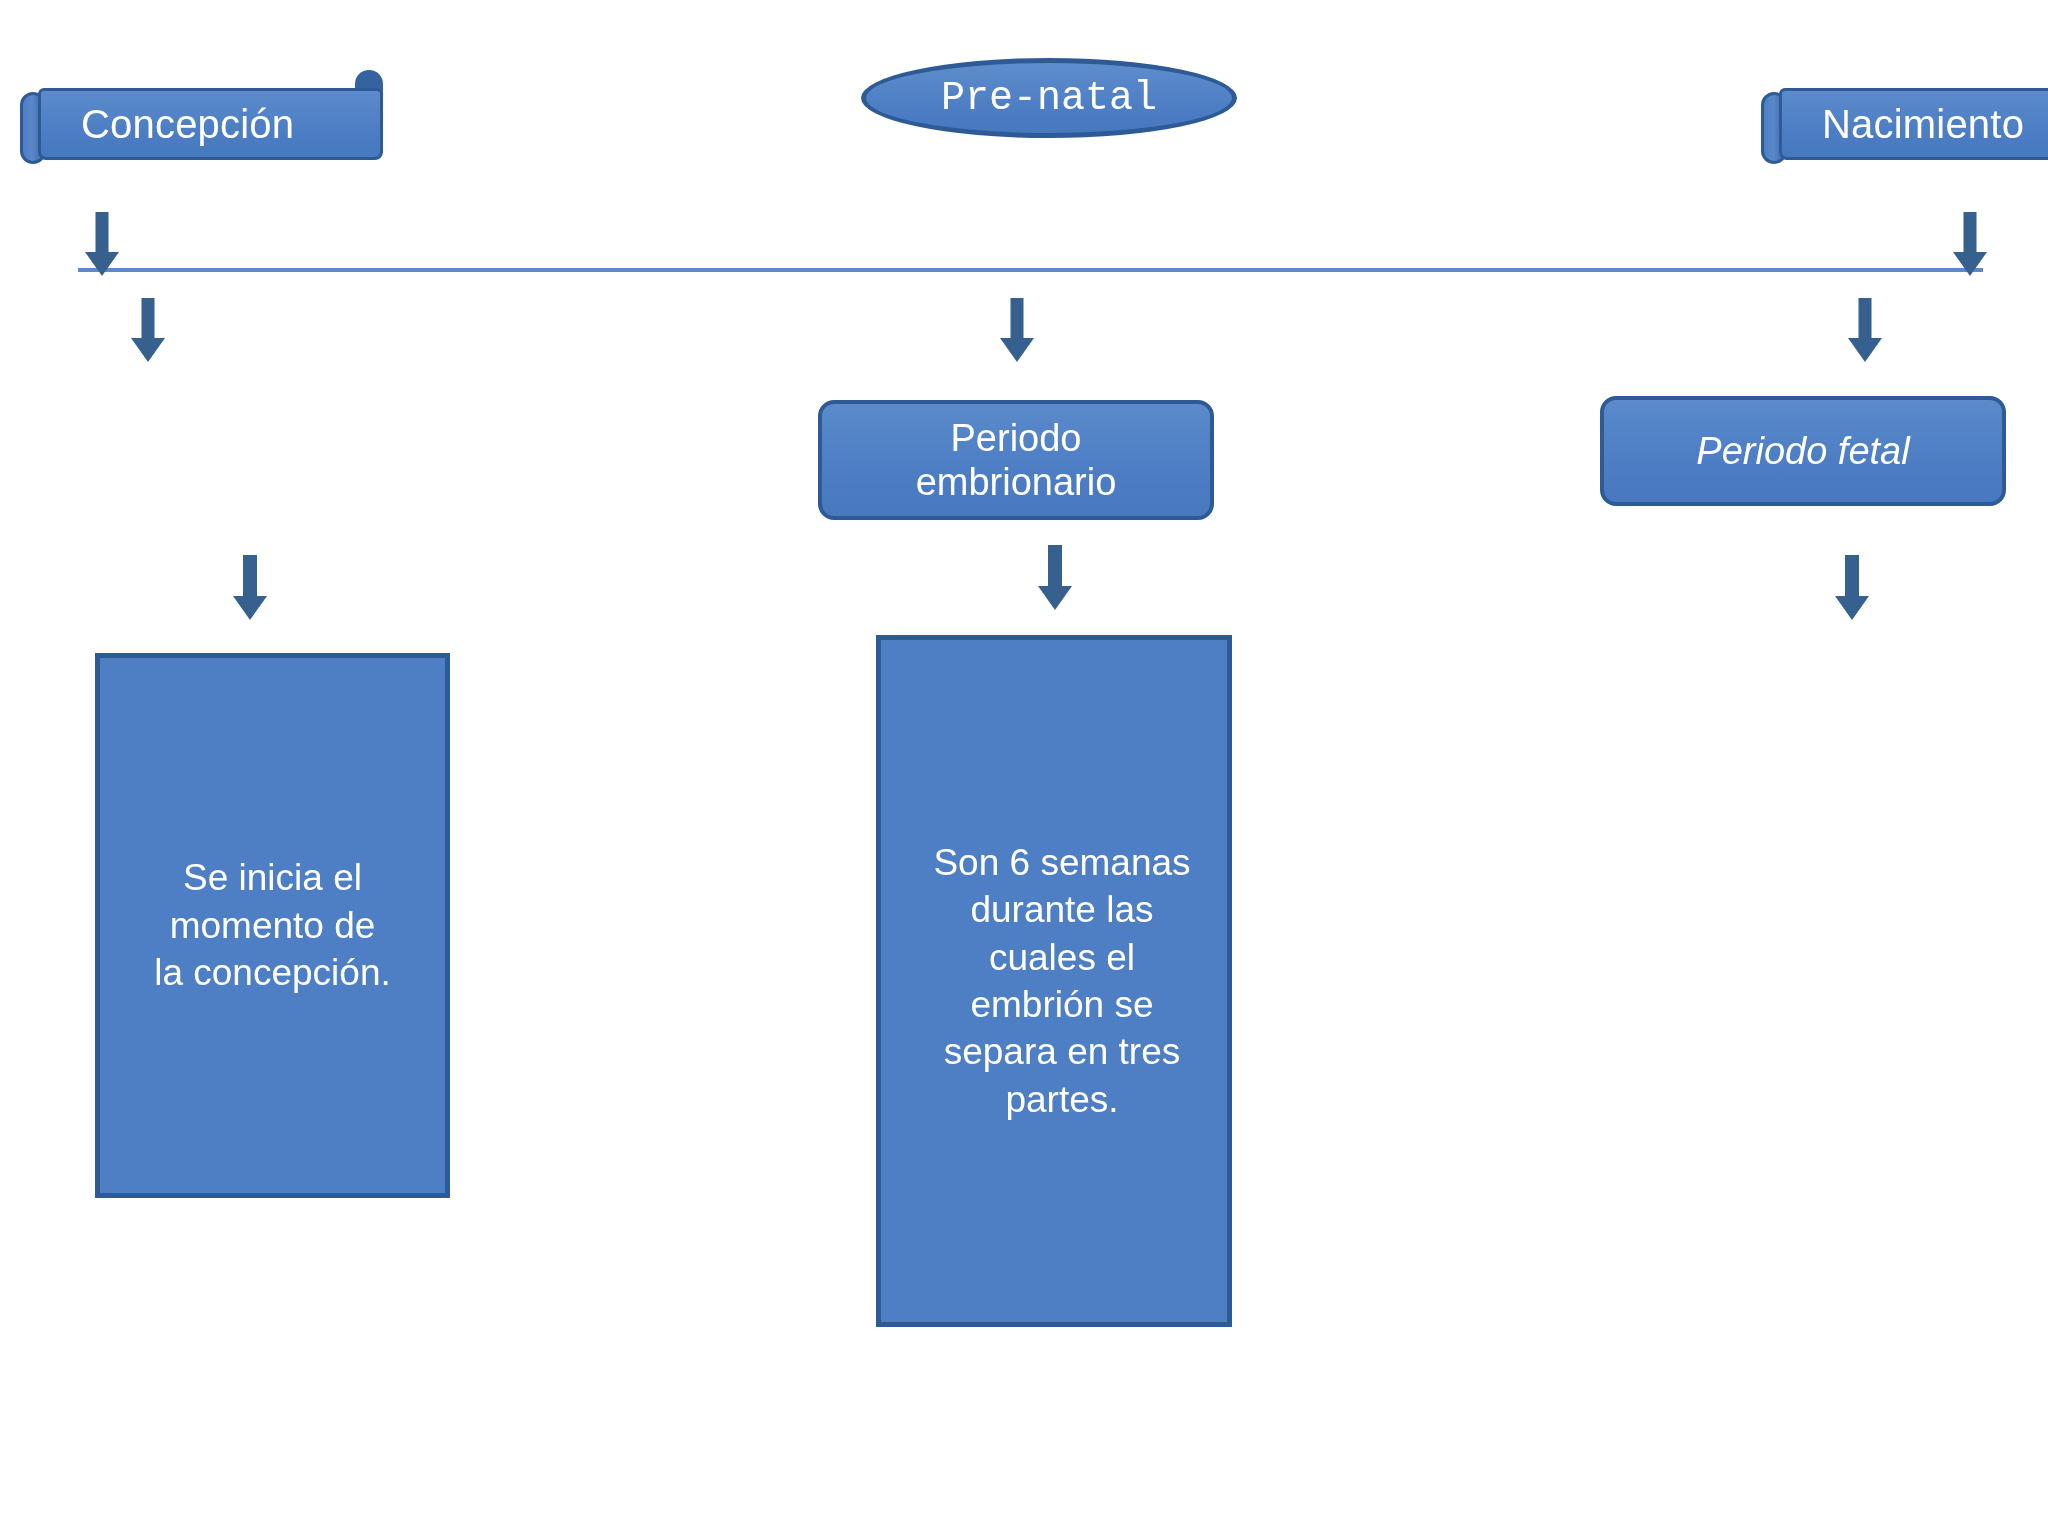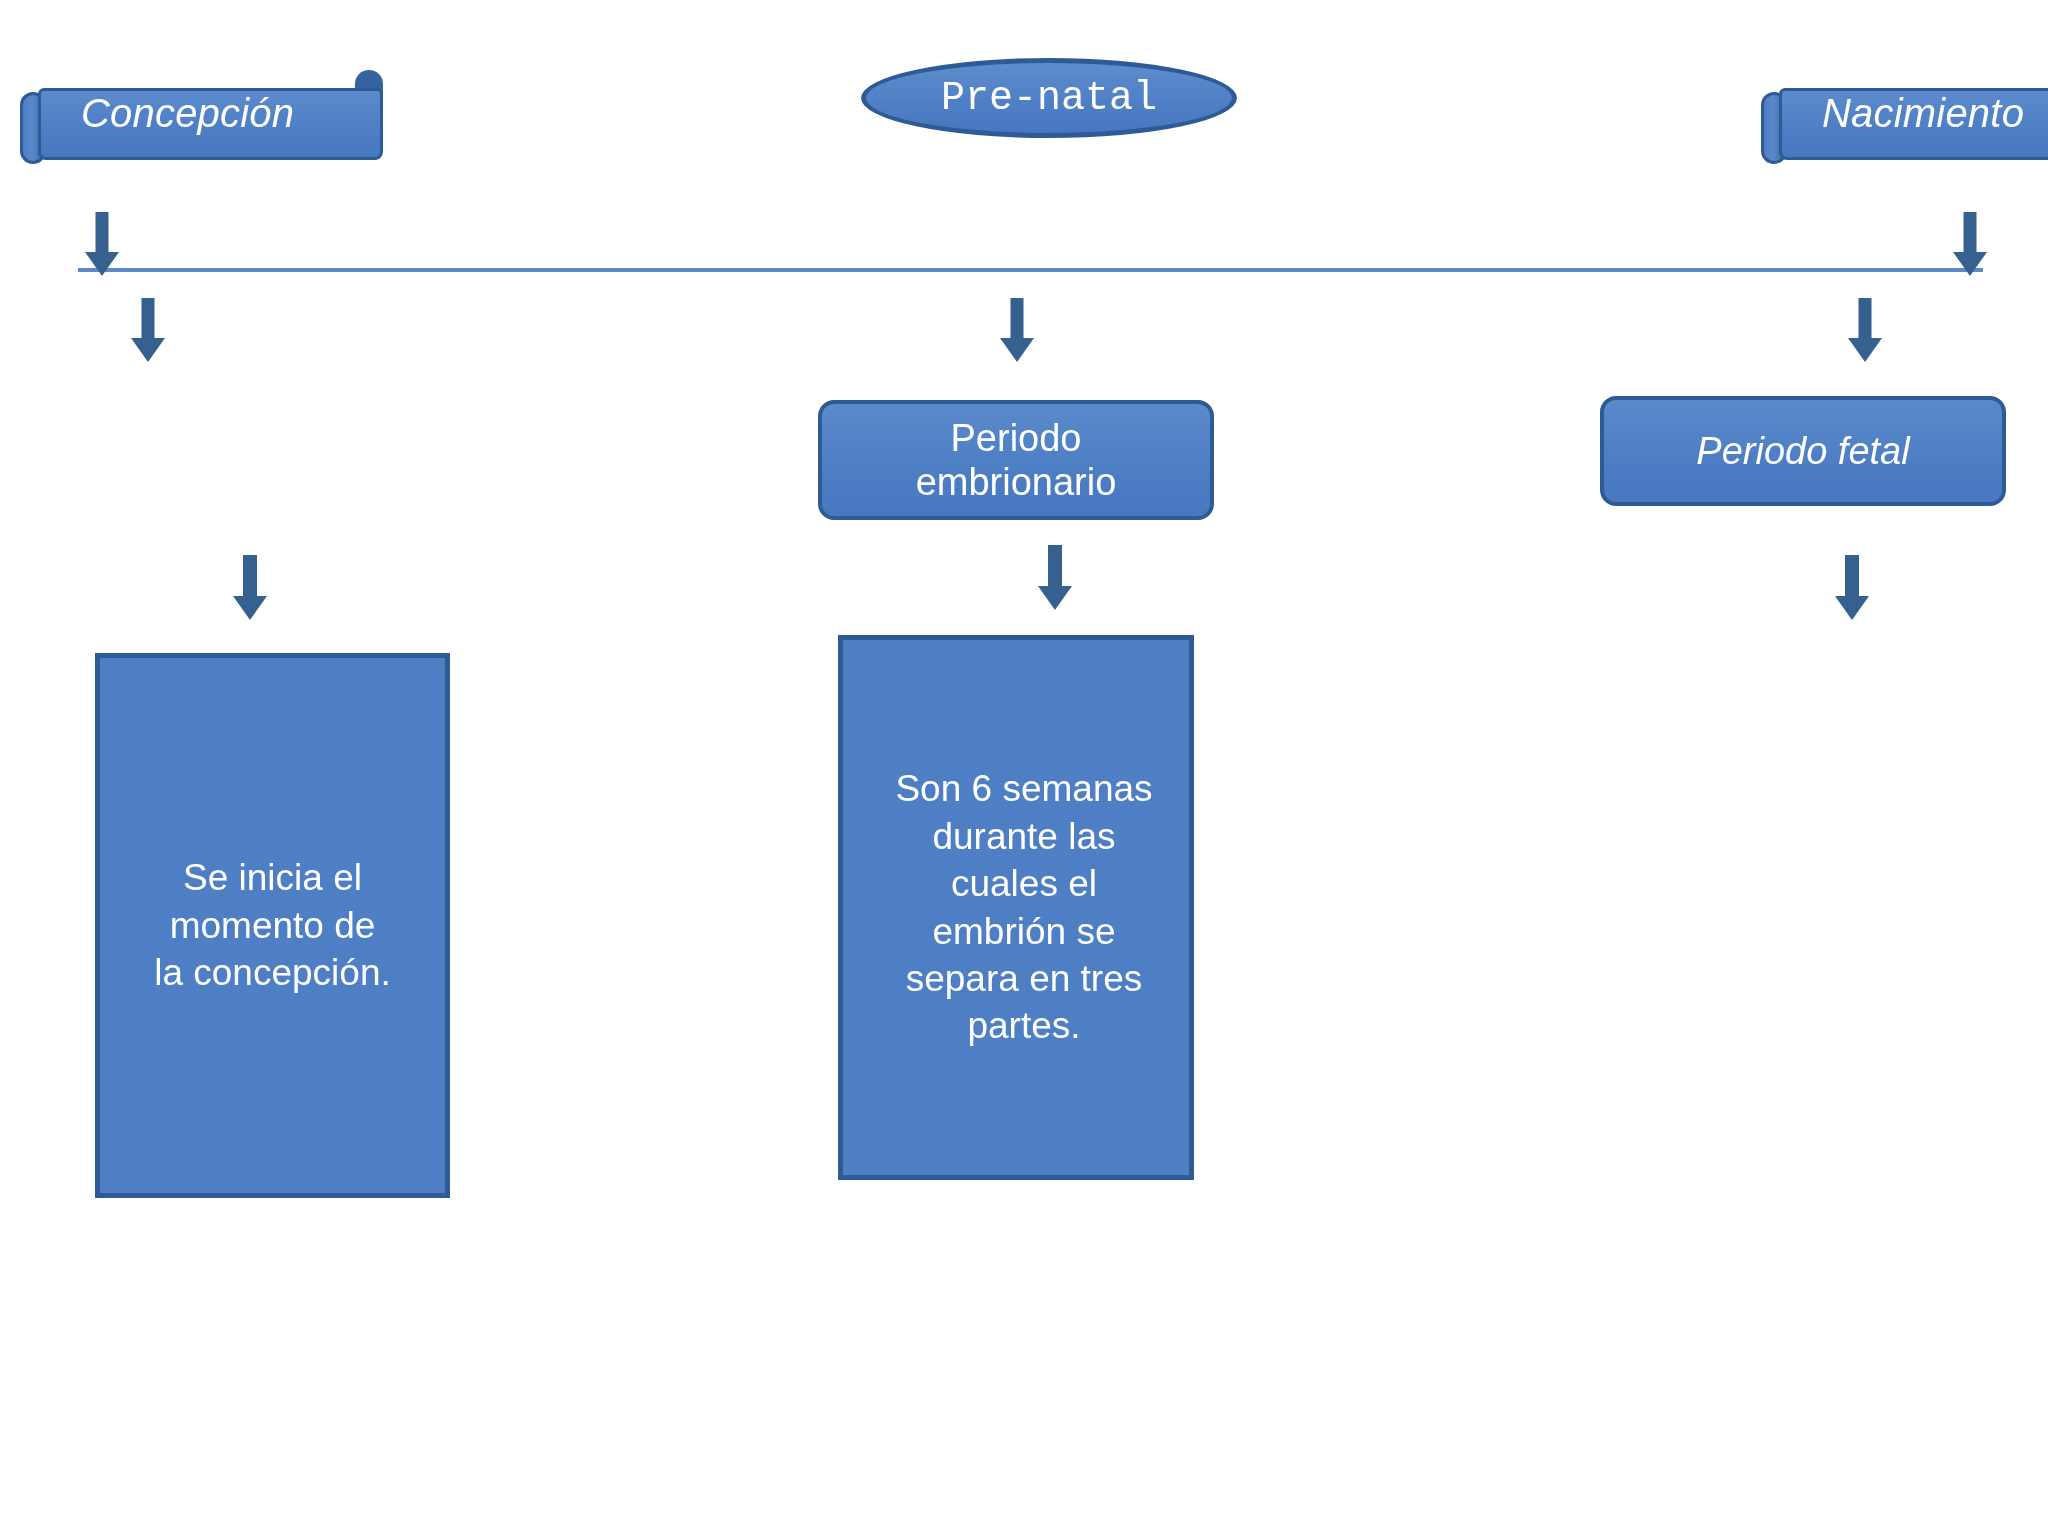--- a/index.html
+++ b/index.html
@@ -47,23 +47,22 @@
     position: absolute;
     left: 18px;
     top: 0;
     right: 0;
     height: 100%;
     background: linear-gradient(to bottom, #5b8bcb 0%, #4e7fc5 55%, #4678bf 100%);
     border: 3px solid #2e5b96;
     border-radius: 6px 6px 8px 8px;
     box-sizing: border-box;
     display: flex;
-    align-items: flex-start;
+    align-items: center;
     justify-content: flex-start;
-    font-style: italic;
   }
   .flag .label {
     color: #ffffff;
     font-size: 40px;
     font-weight: 400;
     padding-left: 40px;
     white-space: nowrap;
     letter-spacing: 0.2px;
   }
 
@@ -229,21 +228,21 @@
     <div class="shaft" style="width:14px; height:44px;"></div>
     <div class="head"></div>
   </div>
 
   <div class="desc-box" style="left:95px; top:653px; width:355px; height:545px;">
     <span class="label">Se inicia  el
 momento de
 la concepción.</span>
   </div>
 
-  <div class="desc-box" style="left:838px; top:635px; width:356px; height:545px;padding-left:16px;">
+  <div class="desc-box" style="left:876px; top:635px; width:356px; height:692px;padding-left:16px;">
     <span class="label">Son 6 semanas
 durante las
 cuales el
 embrión se
 separa en tres
 partes.</span>
   </div>
 
 
 </div>

